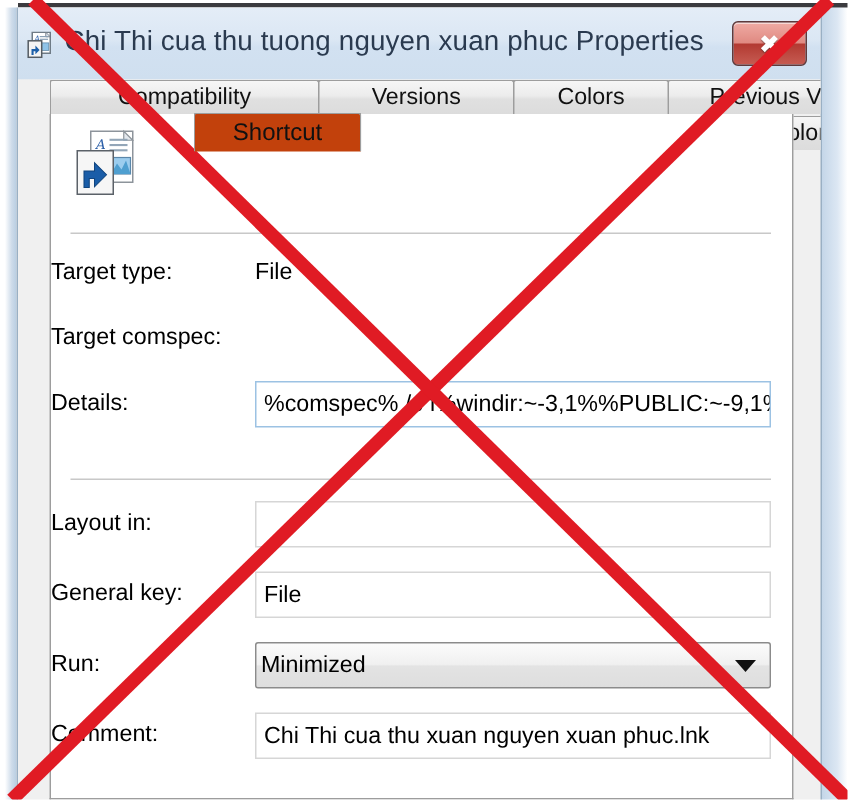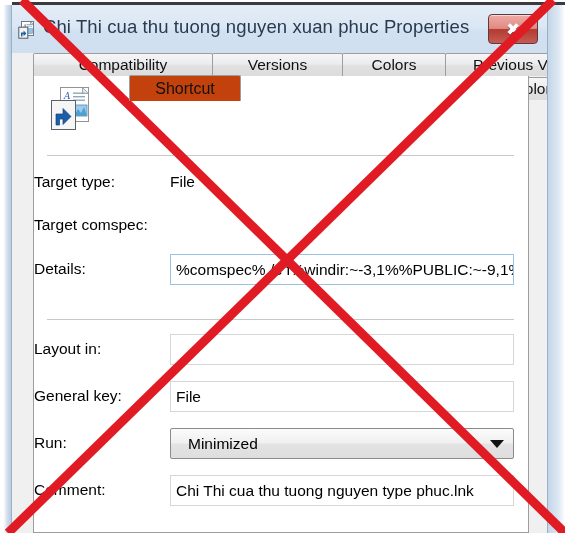--- a/index.html
+++ b/index.html
@@ -209,21 +209,21 @@
     position: absolute;
     left: 136px;
     width: 344px;
     height: 31px;
     box-sizing: border-box;
     background: linear-gradient(to bottom, #fbfbfb 0%, #f0f0f0 48%, #e3e3e3 52%, #dedede 100%);
     border: 1px solid #8b8b8b;
     border-radius: 2px;
     display: flex;
     align-items: center;
-    padding-left: 17px;
+    padding-left: 3px;
     font-size: 15.5px;
     color: #000;
   }
   .combo-arrow {
     position: absolute;
     right: 9px; top: 50%;
     transform: translateY(-50%);
     width: 0; height: 0;
     border-left: 7px solid transparent;
     border-right: 7px solid transparent;
@@ -355,21 +355,21 @@
       <div class="row" style="top:352px">
         <span class="lbl" style="top:6px">Run:</span>
         <span class="combo">
           <span>Minimized</span>
           <span class="combo-arrow"></span>
         </span>
       </div>
 
       <div class="row" style="top:399px">
         <span class="lbl" style="top:6px">Comment:</span>
-        <span class="field">Chi Thi cua thu tuong nguyen type phuc.lnk</span>
+        <span class="field">Chi Thi cua thu xuan nguyen xuan phuc.lnk</span>
       </div>
 
     </div>
   </div>
 </div>
 
 <svg id="redx" viewBox="0 0 565 533">
   <line x1="8" y1="533" x2="553" y2="0" stroke="#e01b24" stroke-width="9"></line>
   <line x1="22" y1="0" x2="565" y2="533" stroke="#e01b24" stroke-width="9"></line>
 </svg>

